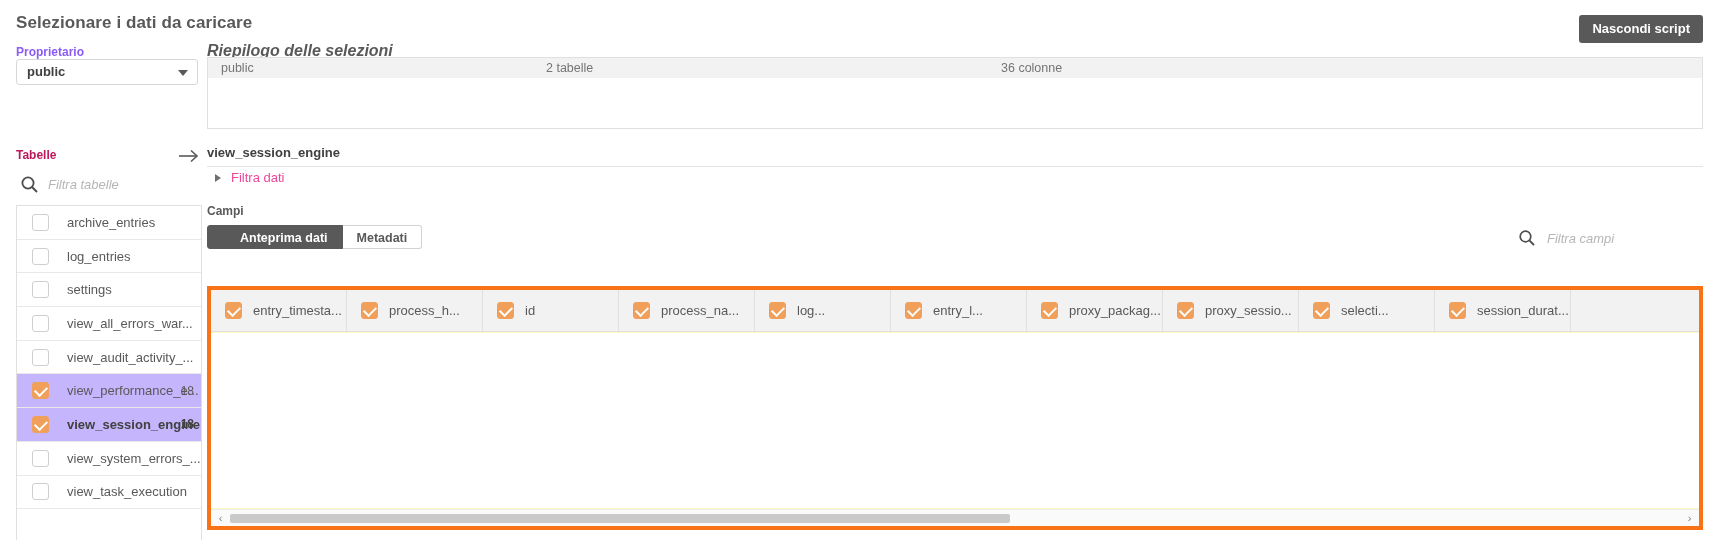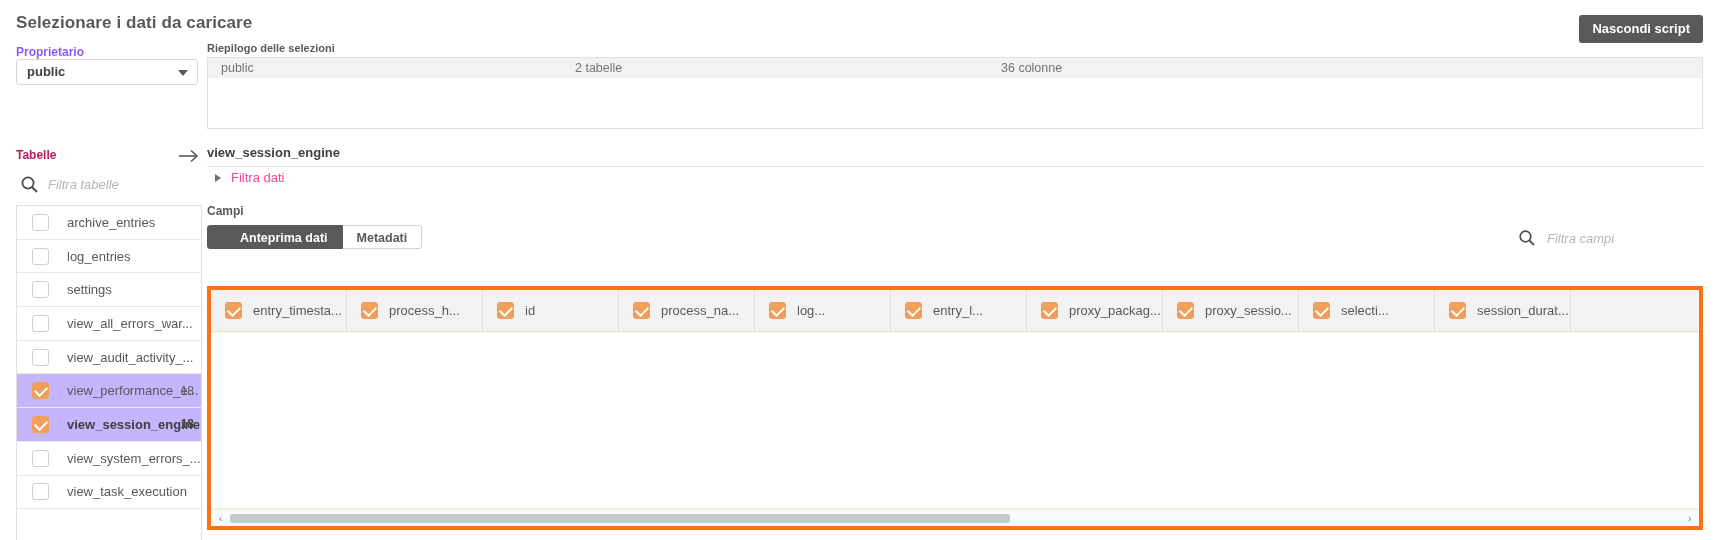--- a/index.html
+++ b/index.html
@@ -164,43 +164,44 @@
     right: 7px;
     font-size: 12px;
     color: #595959;
   }
   .tbl-row.bold .tbl-count { font-weight: bold; color: #404040; }
 
   
   .summary-label {
     position: absolute;
     left: 207px; top: 42px;
-    font-size: 11px;
-    font-weight: bold;
-    color: #595959;
+    font-size: 16px;
+    font-weight: bold;
+    color: #595959;
+    font-style: italic;
   }
   .summary-box {
     position: absolute;
     left: 207px; top: 57px;
     right: 16px;
     height: 72px;
     border: 1px solid #e0e0e0;
     background: #fff;
   }
   .summary-row {
     position: relative;
     height: 20px;
     background: #f2f2f2;
     display: flex;
     align-items: center;
     font-size: 12.5px;
     color: #757575;
   }
   .sum-c1 { position: absolute; left: 13px; }
-  .sum-c2 { position: absolute; left: 367px; }
+  .sum-c2 { position: absolute; left: 338px; }
   .sum-c3 { position: absolute; left: 793px; }
 
   .table-title {
     position: absolute;
     left: 207px; top: 145px;
     font-size: 13px;
     font-weight: bold;
     color: #404040;
   }
   .title-rule {

